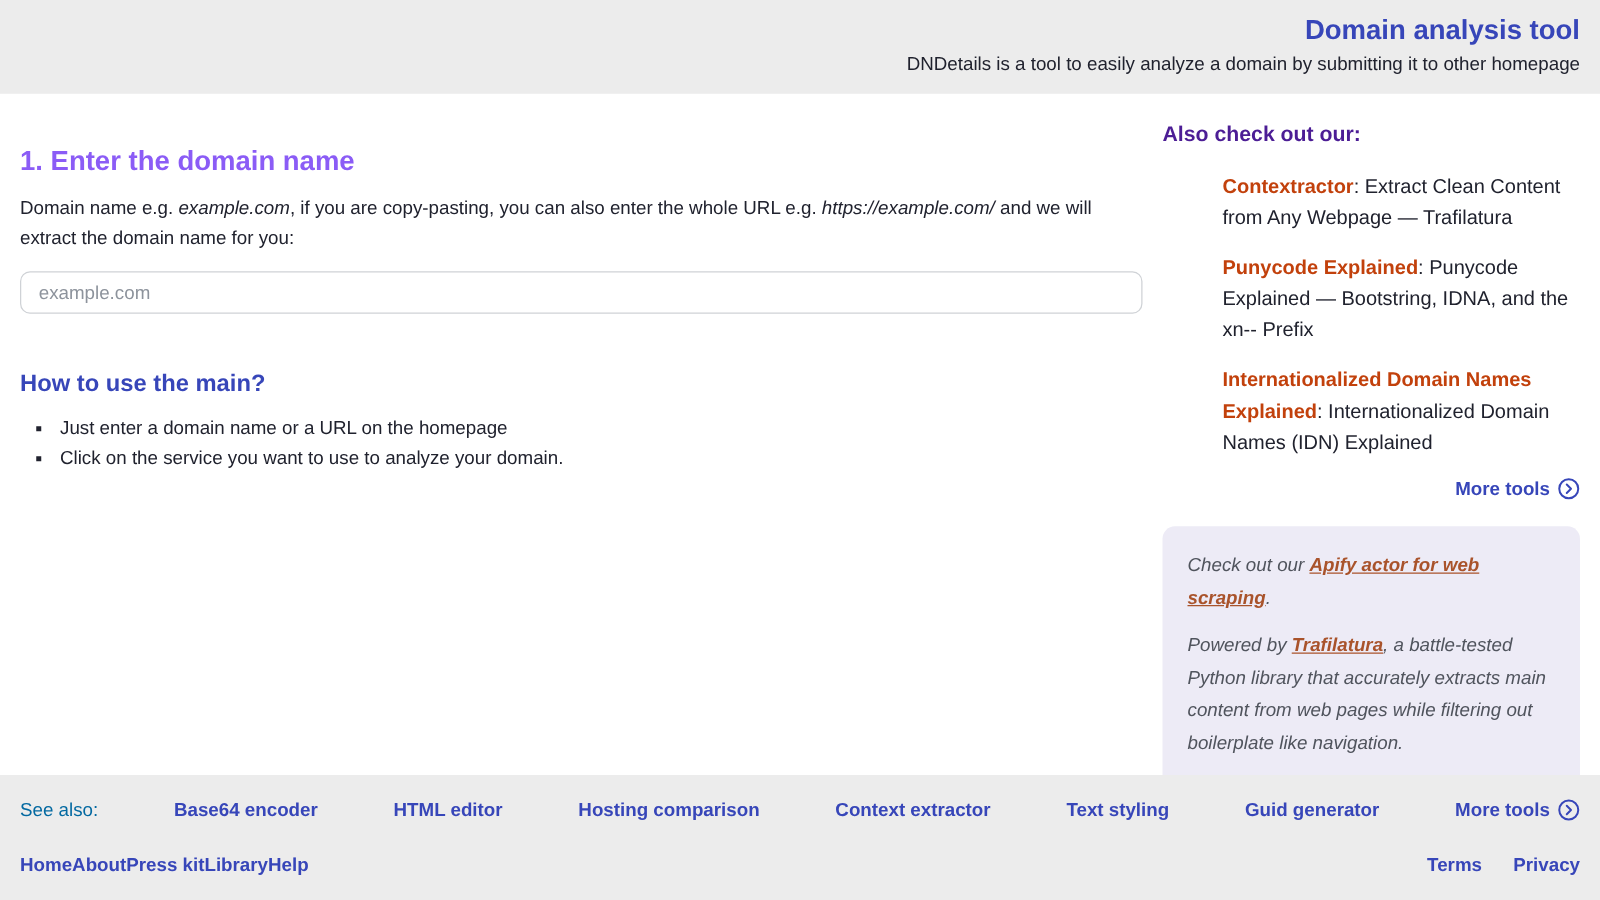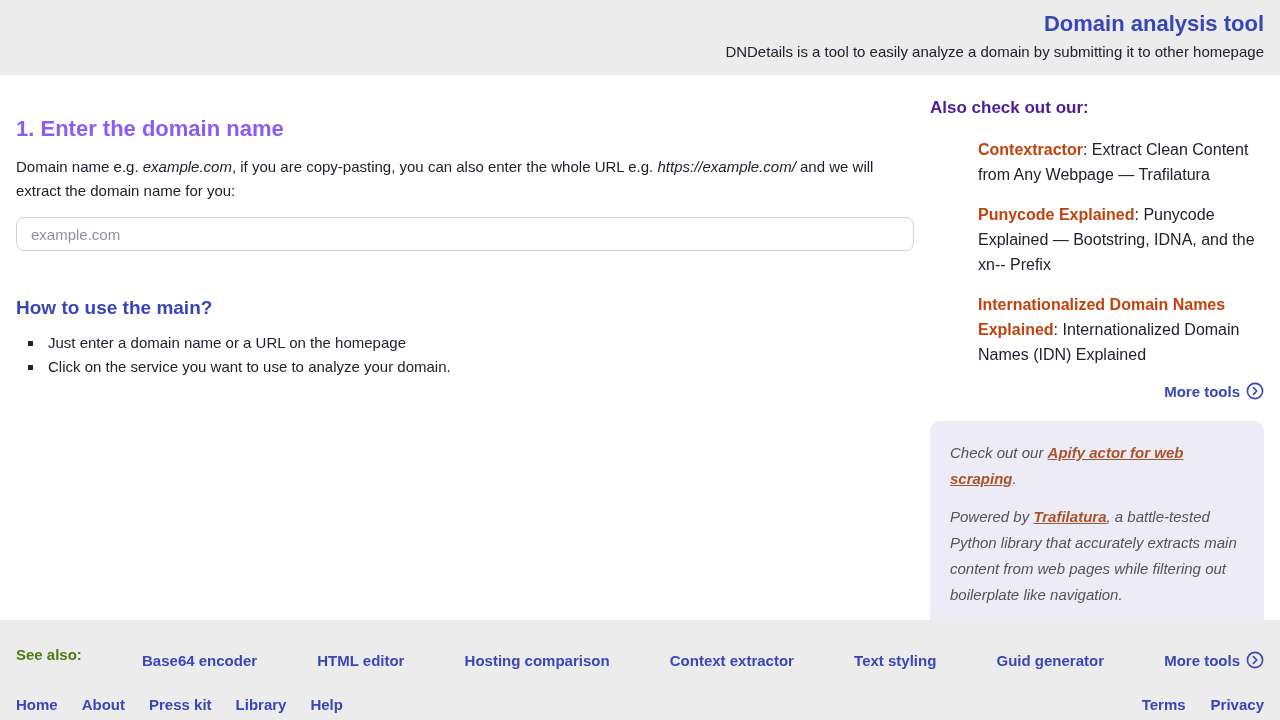--- a/index.html
+++ b/index.html
@@ -142,34 +142,34 @@
     height: 100px;
     background: #ececec;
     padding: 19px 16px 0;
   }
   .footer-row1 {
     display: flex;
     justify-content: space-between;
     align-items: center;
     font-size: 15px;
   }
-  .footer-row1 .see-also { color: #4d7c0f; font-weight: 700; }
-  .footer-row1 a { color: #3746b9; font-weight: 600; margin-top: 12px; }
+  .footer-row1 .see-also { color: #0369a1; font-weight: 400; }
+  .footer-row1 a { color: #3746b9; font-weight: 600; }
   .footer-row1 .more-tools-footer {
     display: flex; align-items: center; gap: 6px;
     color: #3746b9; font-weight: 700;
   }
   .footer-row2 {
     display: flex;
     justify-content: space-between;
     margin-top: 27px;
     font-size: 15px;
   }
   .footer-row2 a { color: #3746b9; font-weight: 600; }
-  .footer-nav-left { display: flex; gap: 24px; }
+  .footer-nav-left { display: flex; }
   .footer-nav-right { display: flex; gap: 25px; }
 </style>
 </head>
 <body>
 
 <div class="header">
   <h1>Domain analysis tool</h1>
   <div class="subtitle"><b>DNDetails</b><span> is a tool to easily analyze a domain by submitting it to other homepage</span></div>
 </div>
 

